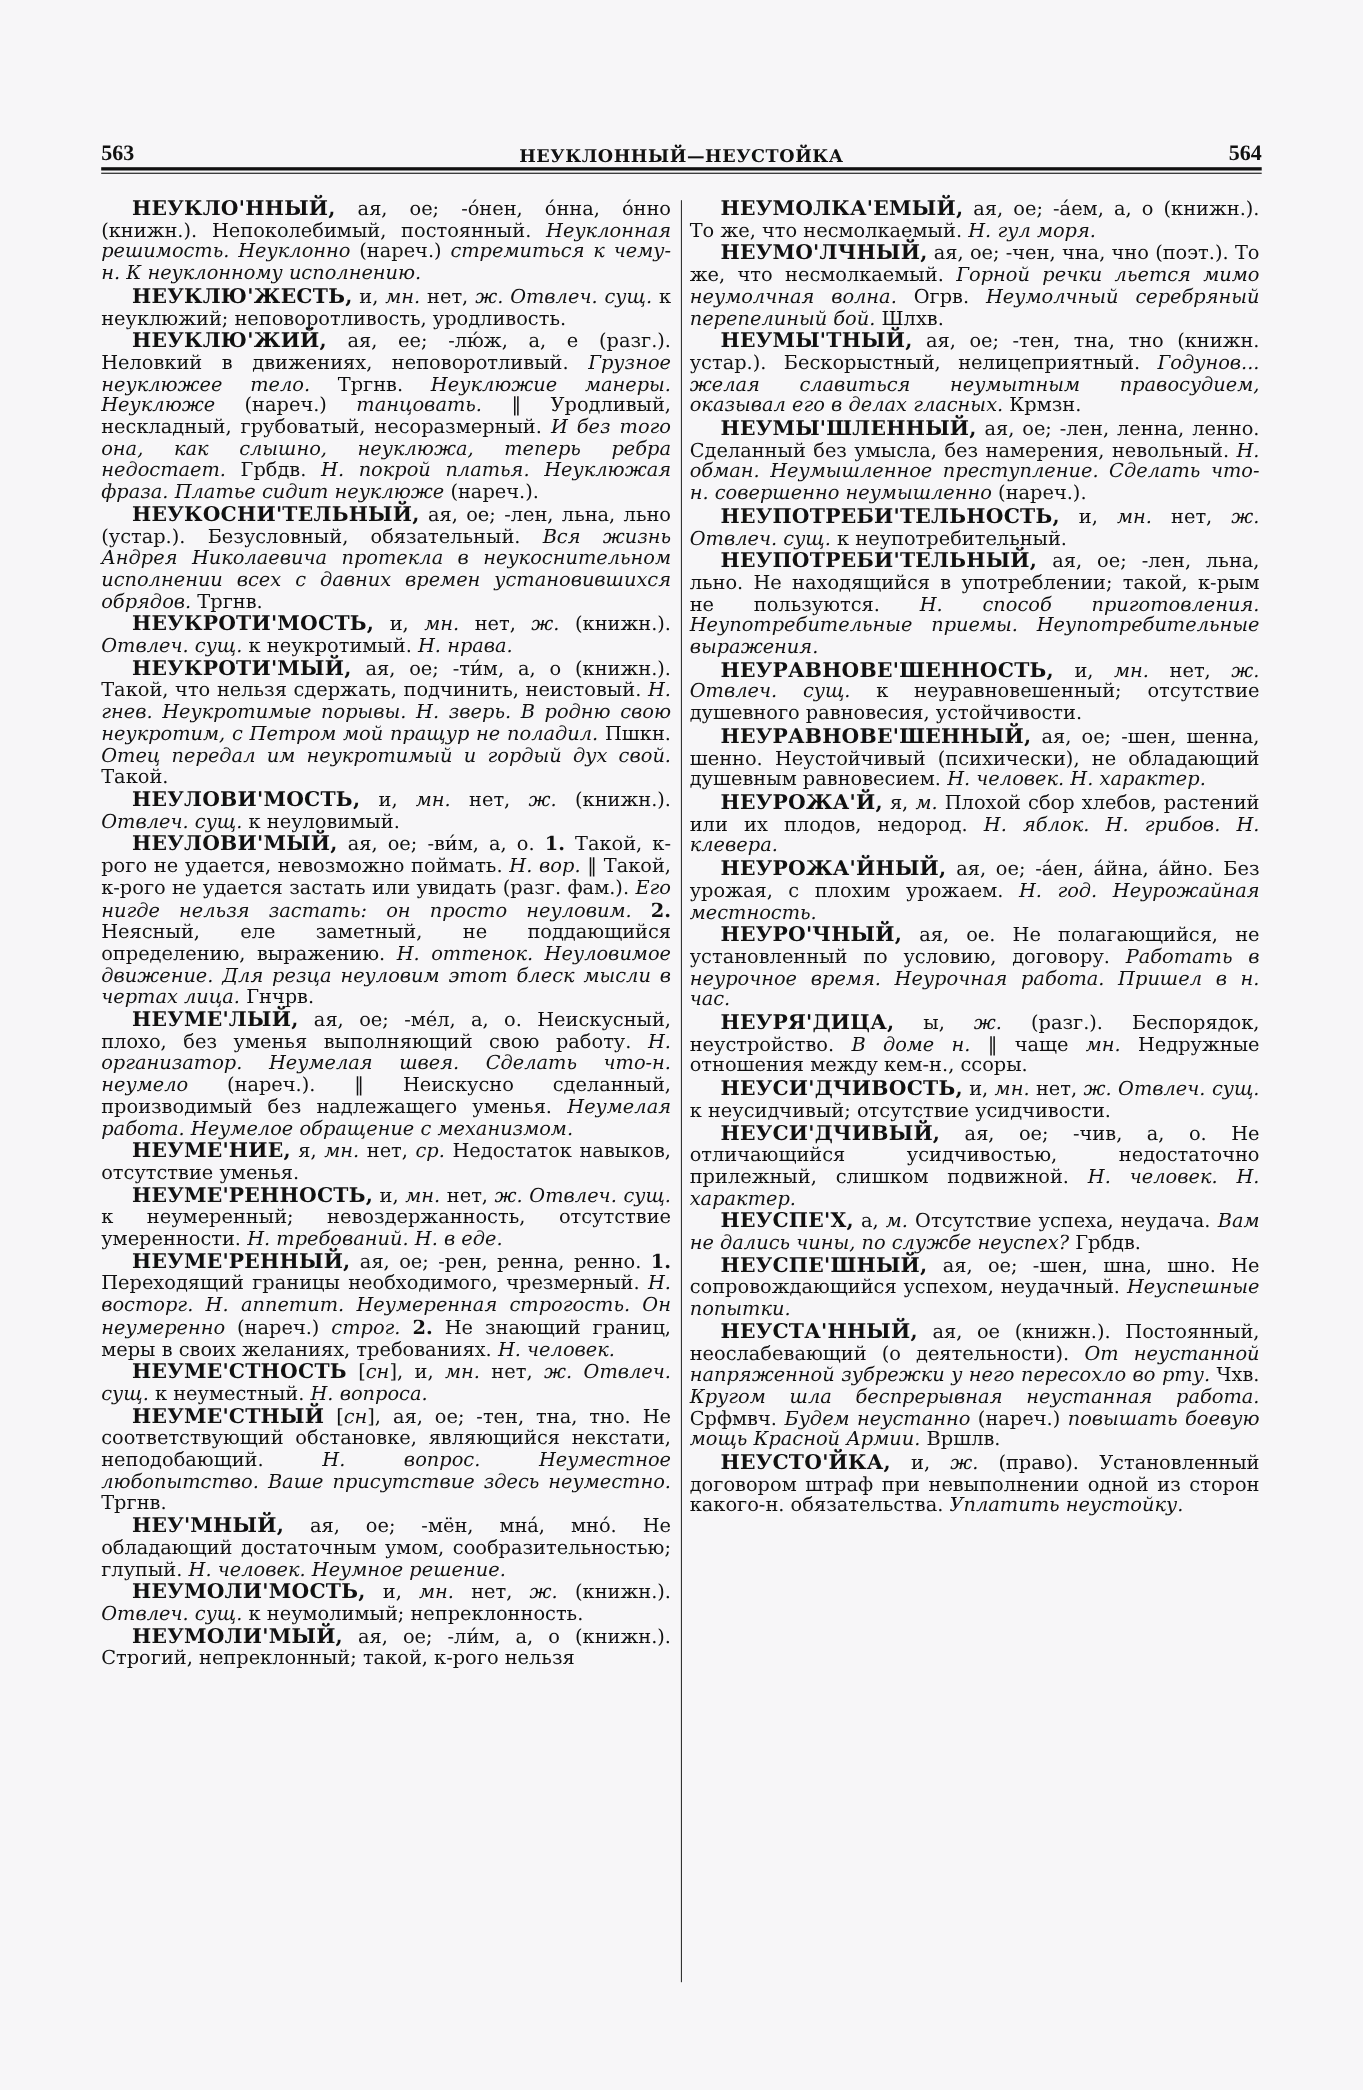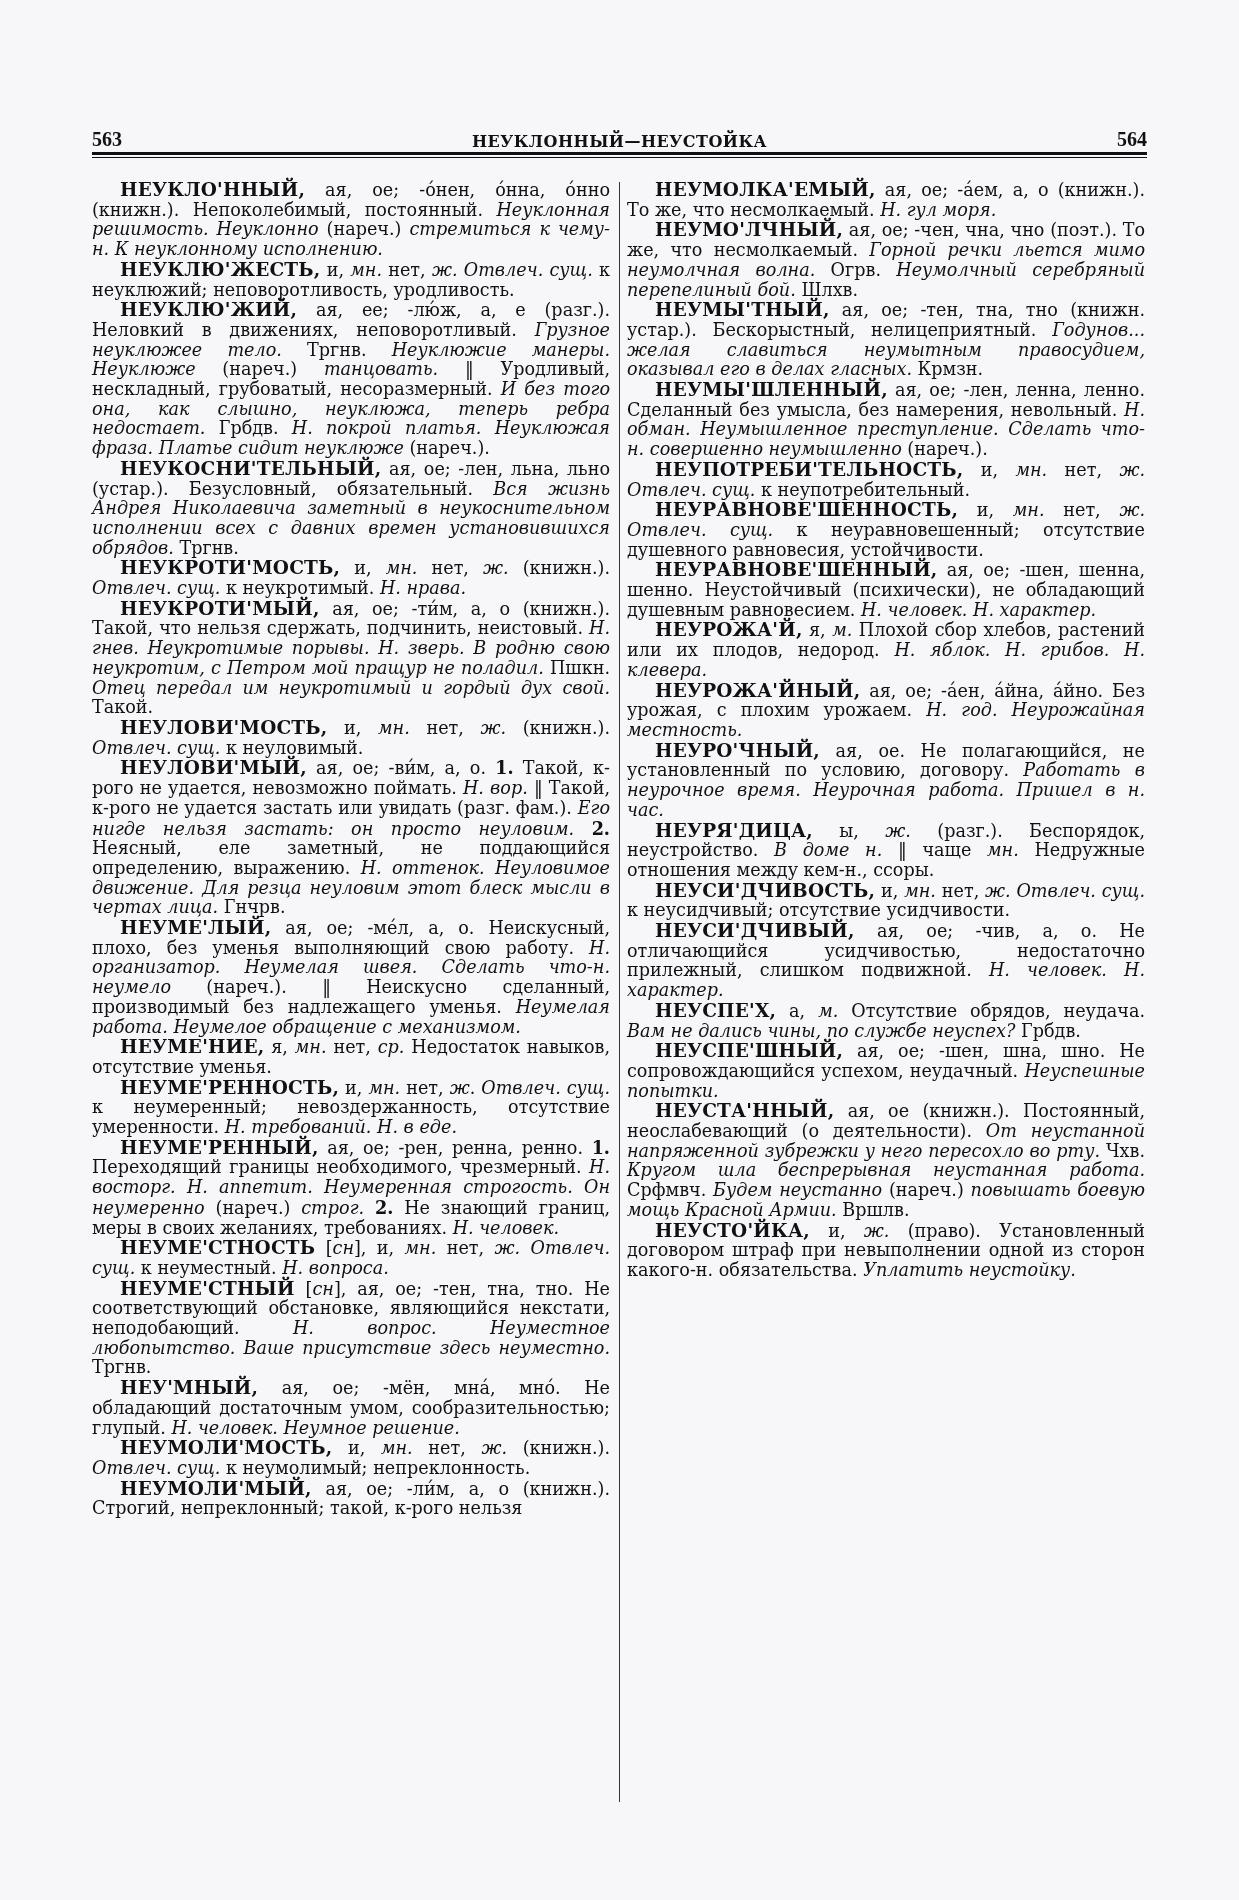--- a/index.html
+++ b/index.html
@@ -31,21 +31,21 @@
   <div class="running">НЕУКЛОННЫЙ—НЕУСТОЙКА</div>
   <span class="pn right">564</span>
 </div>
 <div class="rule1"></div>
 <div class="rule2"></div>
 
 <div class="col left" id="col-left">
     <p class="entry"><span class="hw">НЕУКЛО'ННЫЙ,</span><span> ая, ое; -о́нен, о́нна, о́нно (книжн.). Непоколебимый, постоянный. </span><i>Неуклонная решимость. Неуклонно</i><span> (нареч.) </span><i>стремиться к чему-н. К неуклонному исполнению.</i></p>
     <p class="entry"><span class="hw">НЕУКЛЮ'ЖЕСТЬ,</span><span> и, </span><i>мн.</i><span> нет, </span><i>ж. Отвлеч. сущ.</i><span> к неуклюжий; неповоротливость, уродливость.</span></p>
     <p class="entry"><span class="hw">НЕУКЛЮ'ЖИЙ,</span><span> ая, ее; -лю́ж, а, е (разг.). Неловкий в движениях, неповоротливый. </span><i>Грузное неуклюжее тело.</i><span> Тргнв. </span><i>Неуклюжие манеры. Неуклюже</i><span> (нареч.) </span><i>танцовать.</i><span> ‖ Уродливый, нескладный, грубоватый, несоразмерный. </span><i>И без того она, как слышно, неуклюжа, теперь ребра недостает.</i><span> Грбдв. </span><i>Н. покрой платья. Неуклюжая фраза. Платье сидит неуклюже</i><span> (нареч.).</span></p>
-    <p class="entry"><span class="hw">НЕУКОСНИ'ТЕЛЬНЫЙ,</span><span> ая, ое; -лен, льна, льно (устар.). Безусловный, обязательный. </span><i>Вся жизнь Андрея Николаевича заметный в неукоснительном исполнении всех с давних времен установившихся обрядов.</i><span> Тргнв.</span></p>
+    <p class="entry"><span class="hw">НЕУКОСНИ'ТЕЛЬНЫЙ,</span><span> ая, ое; -лен, льна, льно (устар.). Безусловный, обязательный. </span><i>Вся жизнь Андрея Николаевича протекла в неукоснительном исполнении всех с давних времен установившихся обрядов.</i><span> Тргнв.</span></p>
     <p class="entry"><span class="hw">НЕУКРОТИ'МОСТЬ,</span><span> и, </span><i>мн.</i><span> нет, </span><i>ж.</i><span> (книжн.). </span><i>Отвлеч. сущ.</i><span> к неукротимый. </span><i>Н. нрава.</i></p>
     <p class="entry"><span class="hw">НЕУКРОТИ'МЫЙ,</span><span> ая, ое; -ти́м, а, о (книжн.). Такой, что нельзя сдержать, подчинить, неистовый. </span><i>Н. гнев. Неукротимые порывы. Н. зверь. В родню свою неукротим, с Петром мой пращур не поладил.</i><span> Пшкн. </span><i>Отец передал им неукротимый и гордый дух свой.</i><span> Такой.</span></p>
     <p class="entry"><span class="hw">НЕУЛОВИ'МОСТЬ,</span><span> и, </span><i>мн.</i><span> нет, </span><i>ж.</i><span> (книжн.). </span><i>Отвлеч. сущ.</i><span> к неуловимый.</span></p>
     <p class="entry"><span class="hw">НЕУЛОВИ'МЫЙ,</span><span> ая, ое; -ви́м, а, о. </span><b class="num">1.</b><span> Такой, к-рого не удается, невозможно поймать. </span><i>Н. вор.</i><span> ‖ Такой, к-рого не удается застать или увидать (разг. фам.). </span><i>Его нигде нельзя застать: он просто неуловим.</i><span> </span><b class="num">2.</b><span> Неясный, еле заметный, не поддающийся определению, выражению. </span><i>Н. оттенок. Неуловимое движение. Для резца неуловим этот блеск мысли в чертах лица.</i><span> Гнчрв.</span></p>
     <p class="entry"><span class="hw">НЕУМЕ'ЛЫЙ,</span><span> ая, ое; -ме́л, а, о. Неискусный, плохо, без уменья выполняющий свою работу. </span><i>Н. организатор. Неумелая швея. Сделать что-н. неумело</i><span> (нареч.). ‖ Неискусно сделанный, производимый без надлежащего уменья. </span><i>Неумелая работа. Неумелое обращение с механизмом.</i></p>
     <p class="entry"><span class="hw">НЕУМЕ'НИЕ,</span><span> я, </span><i>мн.</i><span> нет, </span><i>ср.</i><span> Недостаток навыков, отсутствие уменья.</span></p>
     <p class="entry"><span class="hw">НЕУМЕ'РЕННОСТЬ,</span><span> и, </span><i>мн.</i><span> нет, </span><i>ж. Отвлеч. сущ.</i><span> к неумеренный; невоздержанность, отсутствие умеренности. </span><i>Н. требований. Н. в еде.</i></p>
     <p class="entry"><span class="hw">НЕУМЕ'РЕННЫЙ,</span><span> ая, ое; -рен, ренна, ренно. </span><b class="num">1.</b><span> Переходящий границы необходимого, чрезмерный. </span><i>Н. восторг. Н. аппетит. Неумеренная строгость. Он неумеренно</i><span> (нареч.) </span><i>строг.</i><span> </span><b class="num">2.</b><span> Не знающий границ, меры в своих желаниях, требованиях. </span><i>Н. человек.</i></p>
     <p class="entry"><span class="hw">НЕУМЕ'СТНОСТЬ</span><span> [</span><i>сн</i><span>], и, </span><i>мн.</i><span> нет, </span><i>ж. Отвлеч. сущ.</i><span> к неуместный. </span><i>Н. вопроса.</i></p>
     <p class="entry"><span class="hw">НЕУМЕ'СТНЫЙ</span><span> [</span><i>сн</i><span>], ая, ое; -тен, тна, тно. Не соответствующий обстановке, являющийся некстати, неподобающий. </span><i>Н. вопрос. Неуместное любопытство. Ваше присутствие здесь неуместно.</i><span> Тргнв.</span></p>
@@ -53,25 +53,26 @@
     <p class="entry"><span class="hw">НЕУМОЛИ'МОСТЬ,</span><span> и, </span><i>мн.</i><span> нет, </span><i>ж.</i><span> (книжн.). </span><i>Отвлеч. сущ.</i><span> к неумолимый; непреклонность.</span></p>
     <p class="entry"><span class="hw">НЕУМОЛИ'МЫЙ,</span><span> ая, ое; -ли́м, а, о (книжн.). Строгий, непреклонный; такой, к-рого нельзя</span></p>
   </div>
 <div class="divider"></div>
 <div class="col right" id="col-right">
     <p class="entry"><span class="hw">НЕУМОЛКА'ЕМЫЙ,</span><span> ая, ое; -а́ем, а, о (книжн.). То же, что несмолкаемый. </span><i>Н. гул моря.</i></p>
     <p class="entry"><span class="hw">НЕУМО'ЛЧНЫЙ,</span><span> ая, ое; -чен, чна, чно (поэт.). То же, что несмолкаемый. </span><i>Горной речки льется мимо неумолчная волна.</i><span> Огрв. </span><i>Неумолчный серебряный перепелиный бой.</i><span> Шлхв.</span></p>
     <p class="entry"><span class="hw">НЕУМЫ'ТНЫЙ,</span><span> ая, ое; -тен, тна, тно (книжн. устар.). Бескорыстный, нелицеприятный. </span><i>Годунов... желая славиться неумытным правосудием, оказывал его в делах гласных.</i><span> Крмзн.</span></p>
     <p class="entry"><span class="hw">НЕУМЫ'ШЛЕННЫЙ,</span><span> ая, ое; -лен, ленна, ленно. Сделанный без умысла, без намерения, невольный. </span><i>Н. обман. Неумышленное преступление. Сделать что-н. совершенно неумышленно</i><span> (нареч.).</span></p>
     <p class="entry"><span class="hw">НЕУПОТРЕБИ'ТЕЛЬНОСТЬ,</span><span> и, </span><i>мн.</i><span> нет, </span><i>ж. Отвлеч. сущ.</i><span> к неупотребительный.</span></p>
+    <p class="entry"><span class="hw">НЕУПОТРЕБИ'ТЕЛЬНЫЙ,</span><span> ая, ое; -лен, льна, льно. Не находящийся в употреблении; такой, к-рым не пользуются. </span><i>Н. способ приготовления. Неупотребительные приемы. Неупотребительные выражения.</i></p>
     <p class="entry"><span class="hw">НЕУРАВНОВЕ'ШЕННОСТЬ,</span><span> и, </span><i>мн.</i><span> нет, </span><i>ж. Отвлеч. сущ.</i><span> к неуравновешенный; отсутствие душевного равновесия, устойчивости.</span></p>
     <p class="entry"><span class="hw">НЕУРАВНОВЕ'ШЕННЫЙ,</span><span> ая, ое; -шен, шенна, шенно. Неустойчивый (психически), не обладающий душевным равновесием. </span><i>Н. человек. Н. характер.</i></p>
     <p class="entry"><span class="hw">НЕУРОЖА'Й,</span><span> я, </span><i>м.</i><span> Плохой сбор хлебов, растений или их плодов, недород. </span><i>Н. яблок. Н. грибов. Н. клевера.</i></p>
     <p class="entry"><span class="hw">НЕУРОЖА'ЙНЫЙ,</span><span> ая, ое; -а́ен, а́йна, а́йно. Без урожая, с плохим урожаем. </span><i>Н. год. Неурожайная местность.</i></p>
     <p class="entry"><span class="hw">НЕУРО'ЧНЫЙ,</span><span> ая, ое. Не полагающийся, не установленный по условию, договору. </span><i>Работать в неурочное время. Неурочная работа. Пришел в н. час.</i></p>
     <p class="entry"><span class="hw">НЕУРЯ'ДИЦА,</span><span> ы, </span><i>ж.</i><span> (разг.). Беспорядок, неустройство. </span><i>В доме н.</i><span> ‖ чаще </span><i>мн.</i><span> Недружные отношения между кем-н., ссоры.</span></p>
     <p class="entry"><span class="hw">НЕУСИ'ДЧИВОСТЬ,</span><span> и, </span><i>мн.</i><span> нет, </span><i>ж. Отвлеч. сущ.</i><span> к неусидчивый; отсутствие усидчивости.</span></p>
     <p class="entry"><span class="hw">НЕУСИ'ДЧИВЫЙ,</span><span> ая, ое; -чив, а, о. Не отличающийся усидчивостью, недостаточно прилежный, слишком подвижной. </span><i>Н. человек. Н. характер.</i></p>
-    <p class="entry"><span class="hw">НЕУСПЕ'Х,</span><span> а, </span><i>м.</i><span> Отсутствие обрядов, неудача. </span><i>Вам не дались чины, по службе неуспех?</i><span> Грбдв.</span></p>
+    <p class="entry"><span class="hw">НЕУСПЕ'Х,</span><span> а, </span><i>м.</i><span> Отсутствие успеха, неудача. </span><i>Вам не дались чины, по службе неуспех?</i><span> Грбдв.</span></p>
     <p class="entry"><span class="hw">НЕУСПЕ'ШНЫЙ,</span><span> ая, ое; -шен, шна, шно. Не сопровождающийся успехом, неудачный. </span><i>Неуспешные попытки.</i></p>
     <p class="entry"><span class="hw">НЕУСТА'ННЫЙ,</span><span> ая, ое (книжн.). Постоянный, неослабевающий (о деятельности). </span><i>От неустанной напряженной зубрежки у него пересохло во рту.</i><span> Чхв. </span><i>Кругом шла беспрерывная неустанная работа.</i><span> Срфмвч. </span><i>Будем неустанно</i><span> (нареч.) </span><i>повышать боевую мощь Красной Армии.</i><span> Вршлв.</span></p>
     <p class="entry"><span class="hw">НЕУСТО'ЙКА,</span><span> и, </span><i>ж.</i><span> (право). Установленный договором штраф при невыполнении одной из сторон какого-н. обязательства. </span><i>Уплатить неустойку.</i></p>
   </div>
 
 </body></html>

